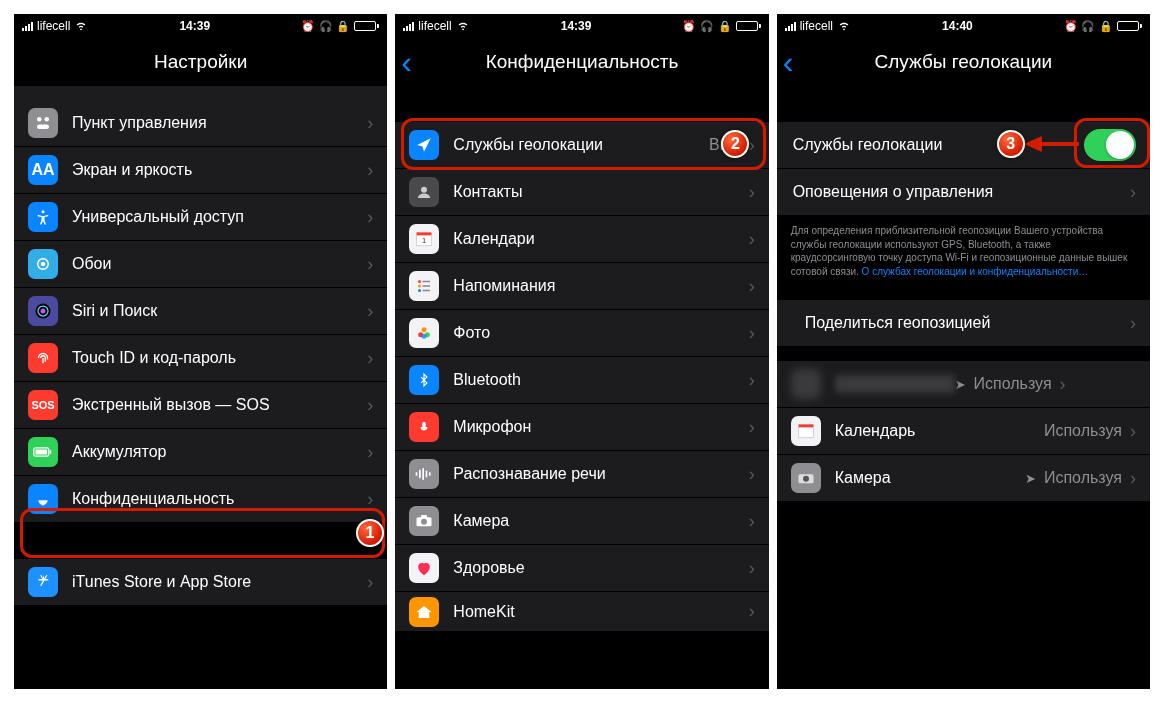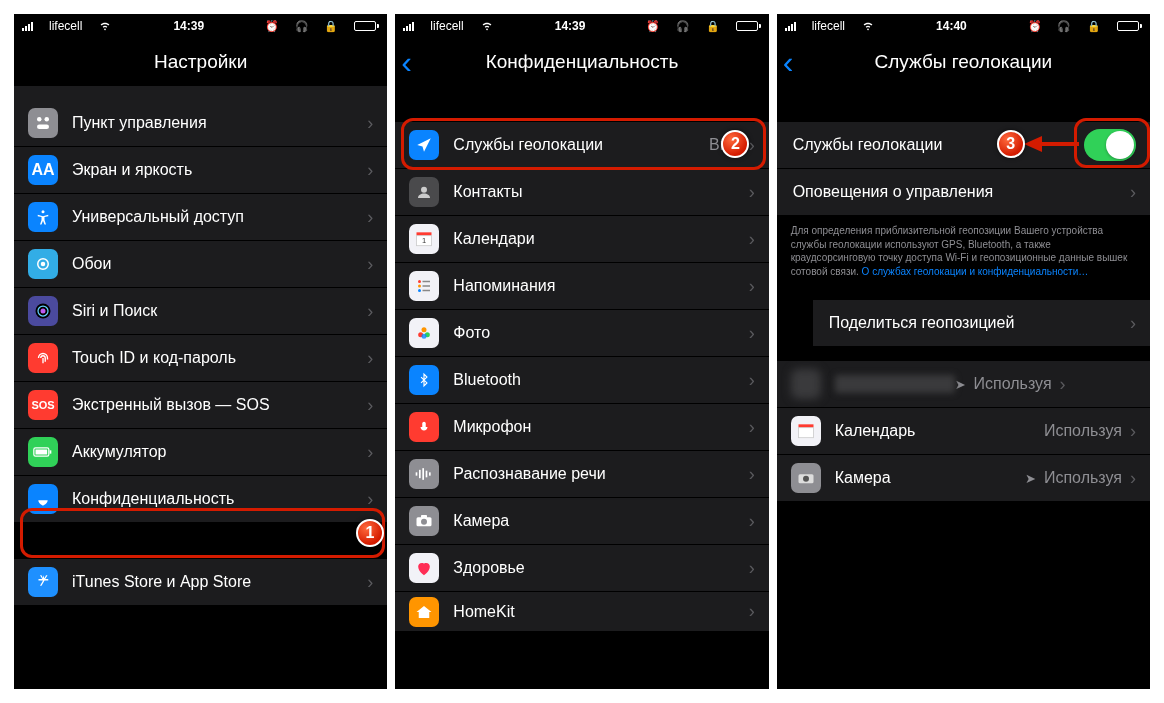--- a/index.html
+++ b/index.html
@@ -29,21 +29,21 @@
   .status-bar {
     height: 24px;
     display: flex;
     align-items: center;
     justify-content: space-between;
     padding: 0 8px;
     color: #fff;
     font-size: 12px;
     font-weight: 500;
   }
-  .sb-left, .sb-right { display: flex; align-items: center; gap: 16px; }
+  .sb-left, .sb-right { display: flex; align-items: center; gap: 4px; }
   .bars { display: inline-flex; align-items: flex-end; gap: 1px; height: 10px; }
   .bars span { width: 2px; background: #fff; }
   .bars span:nth-child(1){height:3px;} .bars span:nth-child(2){height:5px;} .bars span:nth-child(3){height:7px;} .bars span:nth-child(4){height:9px;}
   .wifi-icon svg { width: 14px; height: 14px; fill:#fff; }
   .alarm-icon, .hp-icon, .lock-icon { font-size: 11px; }
   .battery { display:inline-flex; align-items:center; }
   .battery .body { width: 22px; height: 10px; border:1px solid #fff; border-radius:2px; padding:1px; }
   .battery .fill { width: 60%; height:100%; background:#fff; border-radius:1px; }
   .battery .tip { width:2px; height:4px; background:#fff; margin-left:1px; border-radius:0 1px 1px 0;}
   .nav {
@@ -468,21 +468,21 @@
           </div>
     </div>
     <div class="row" style="padding-left:16px;">
       <div class="label">Оповещения о управления</div>
       <div class="chev">›</div>
     </div>
     <div class="footer-text">
       <span>Для определения приблизительной геопозиции Вашего устройства службы геолокации используют GPS, Bluetooth, а также краудсорсинговую точку доступа Wi-Fi и геопозиционные данные вышек сотовой связи. </span><a href="#">О службах геолокации и конфиденциальности…</a>
     </div>
     <div style="height:10px;"></div>
-    <div class="row" style="padding-left:16px;margin-left:36px;">
+    <div class="row" style="padding-left:28px;">
       <div class="label">Поделиться геопозицией</div>
       <div class="chev">›</div>
     </div>
     <div style="height:14px;"></div>
     <div class="row faded">
       <div class="icon-slot blur-icon"></div>
       <div class="blur-label"></div>
       <div class="nav-icon">➤</div>
       <div class="detail">Используя</div>
       <div class="chev">›</div>

